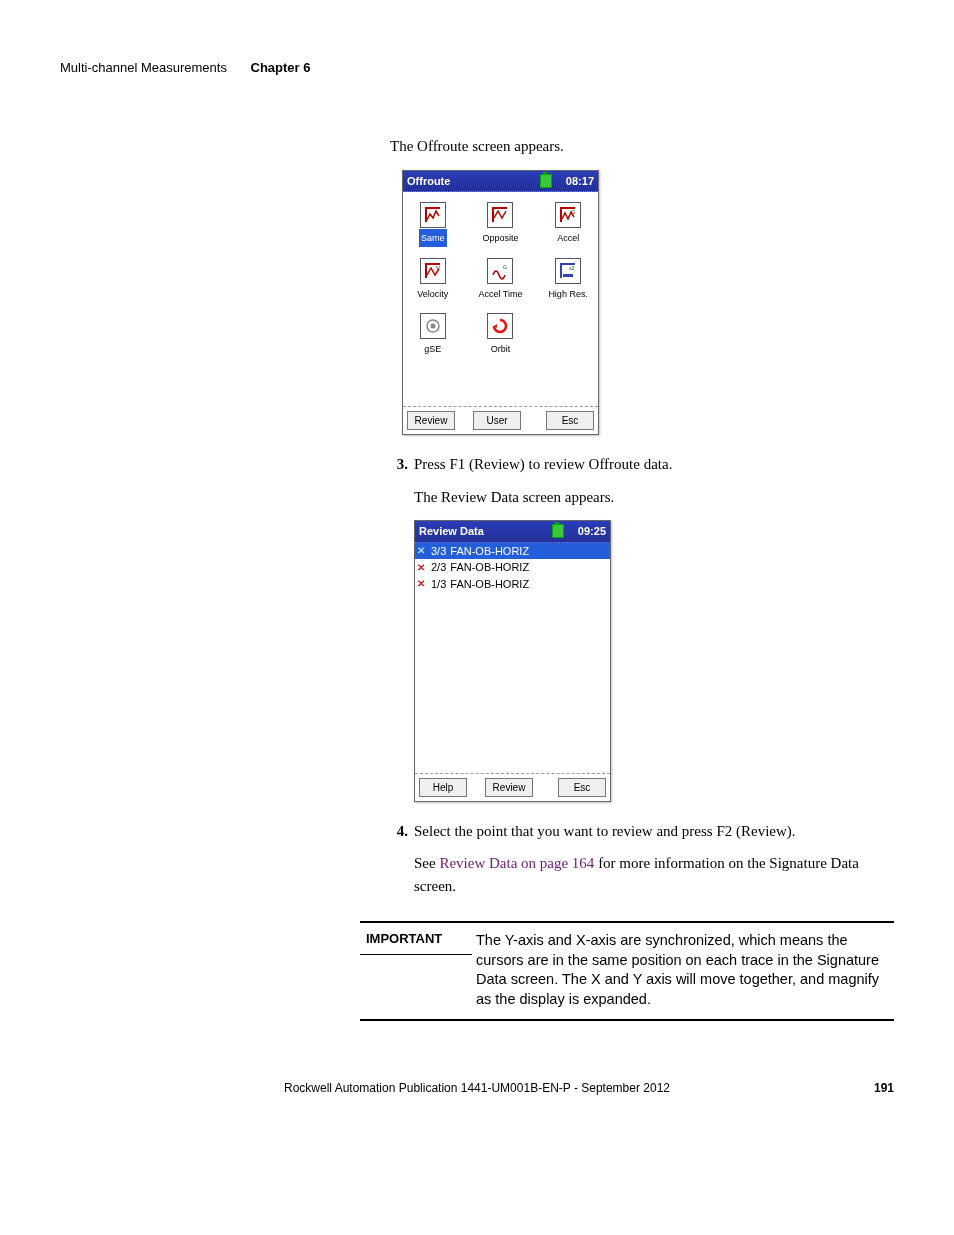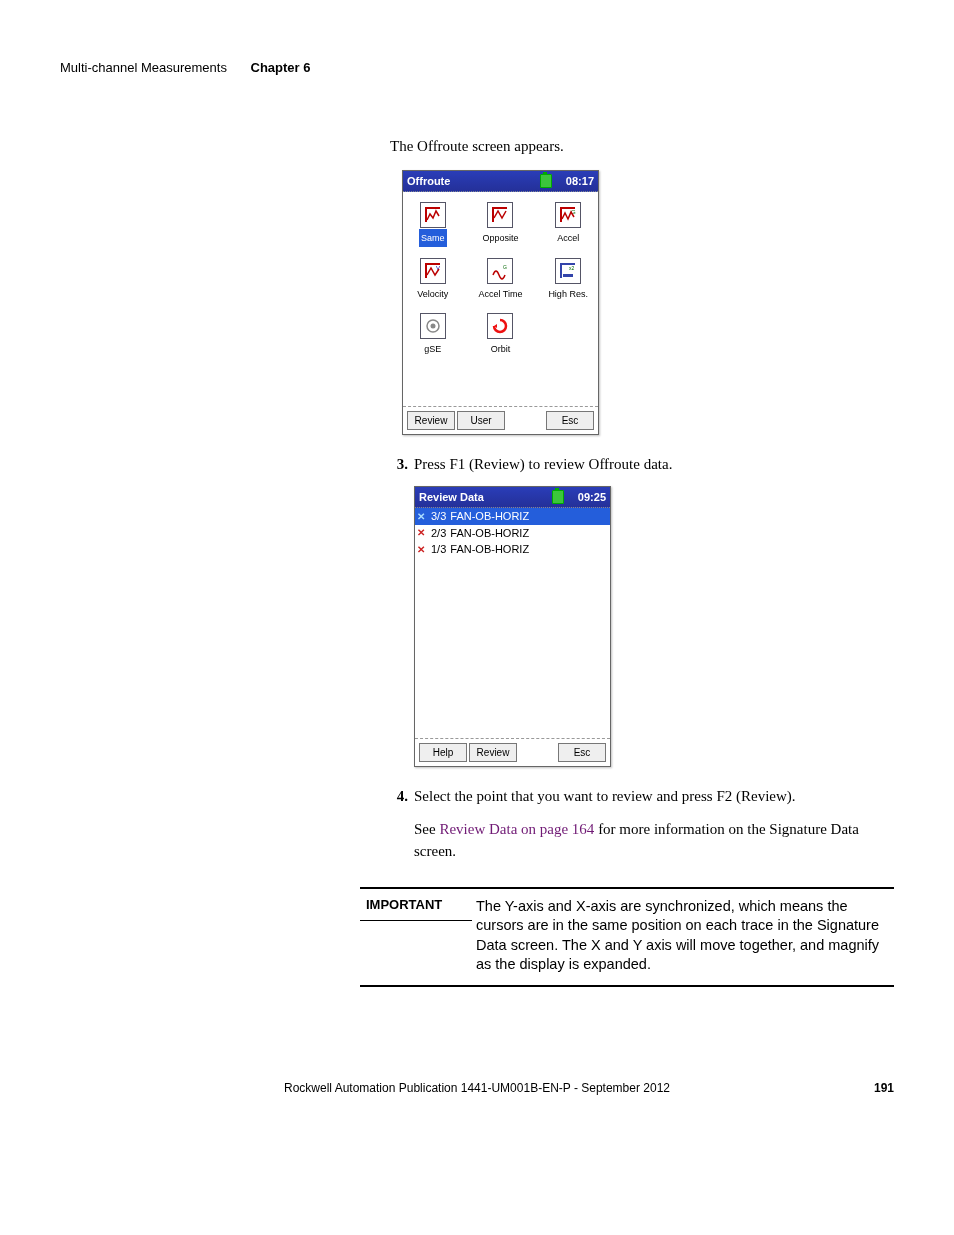--- a/index.html
+++ b/index.html
@@ -117,21 +117,21 @@
     padding: 4px 4px;
   }
   .pda-btn {
     border: 1px solid #777;
     padding: 1px 6px;
     font-size: 10px;
     background: #efefef;
     min-width: 34px;
     text-align: center;
   }
-  .pda-btn-group { display:flex; gap:2px; }
+  .pda-btn-group { display:flex; gap:18px; }
 
   
   .review-list {
     font-size: 11px;
   }
   .review-row {
     display: flex;
     align-items: center;
     gap: 4px;
     padding: 0 2px;
@@ -274,20 +274,21 @@
           <div class="pda-btn">Review</div>
           <div class="pda-btn">User</div>
         </div>
         <div class="pda-btn">Esc</div>
       </div>
     </div>
 
     <div class="step-row">
       <span class="step-num">3.</span><span>Press F1 (Review) to review Offroute data.</span>
     </div>
+    <p style="margin-left:1.6em;">The Review Data screen appears.</p>
 
     <div class="device" style="margin-left:24px;">
       <div class="device-titlebar">
         <span>Review Data</span>
         <span class="titlebar-right">
           <span class="batt-icon"></span>
           <span>09:25</span>
         </span>
       </div>
       <div class="device-body" style="padding:0; min-height:230px;">

